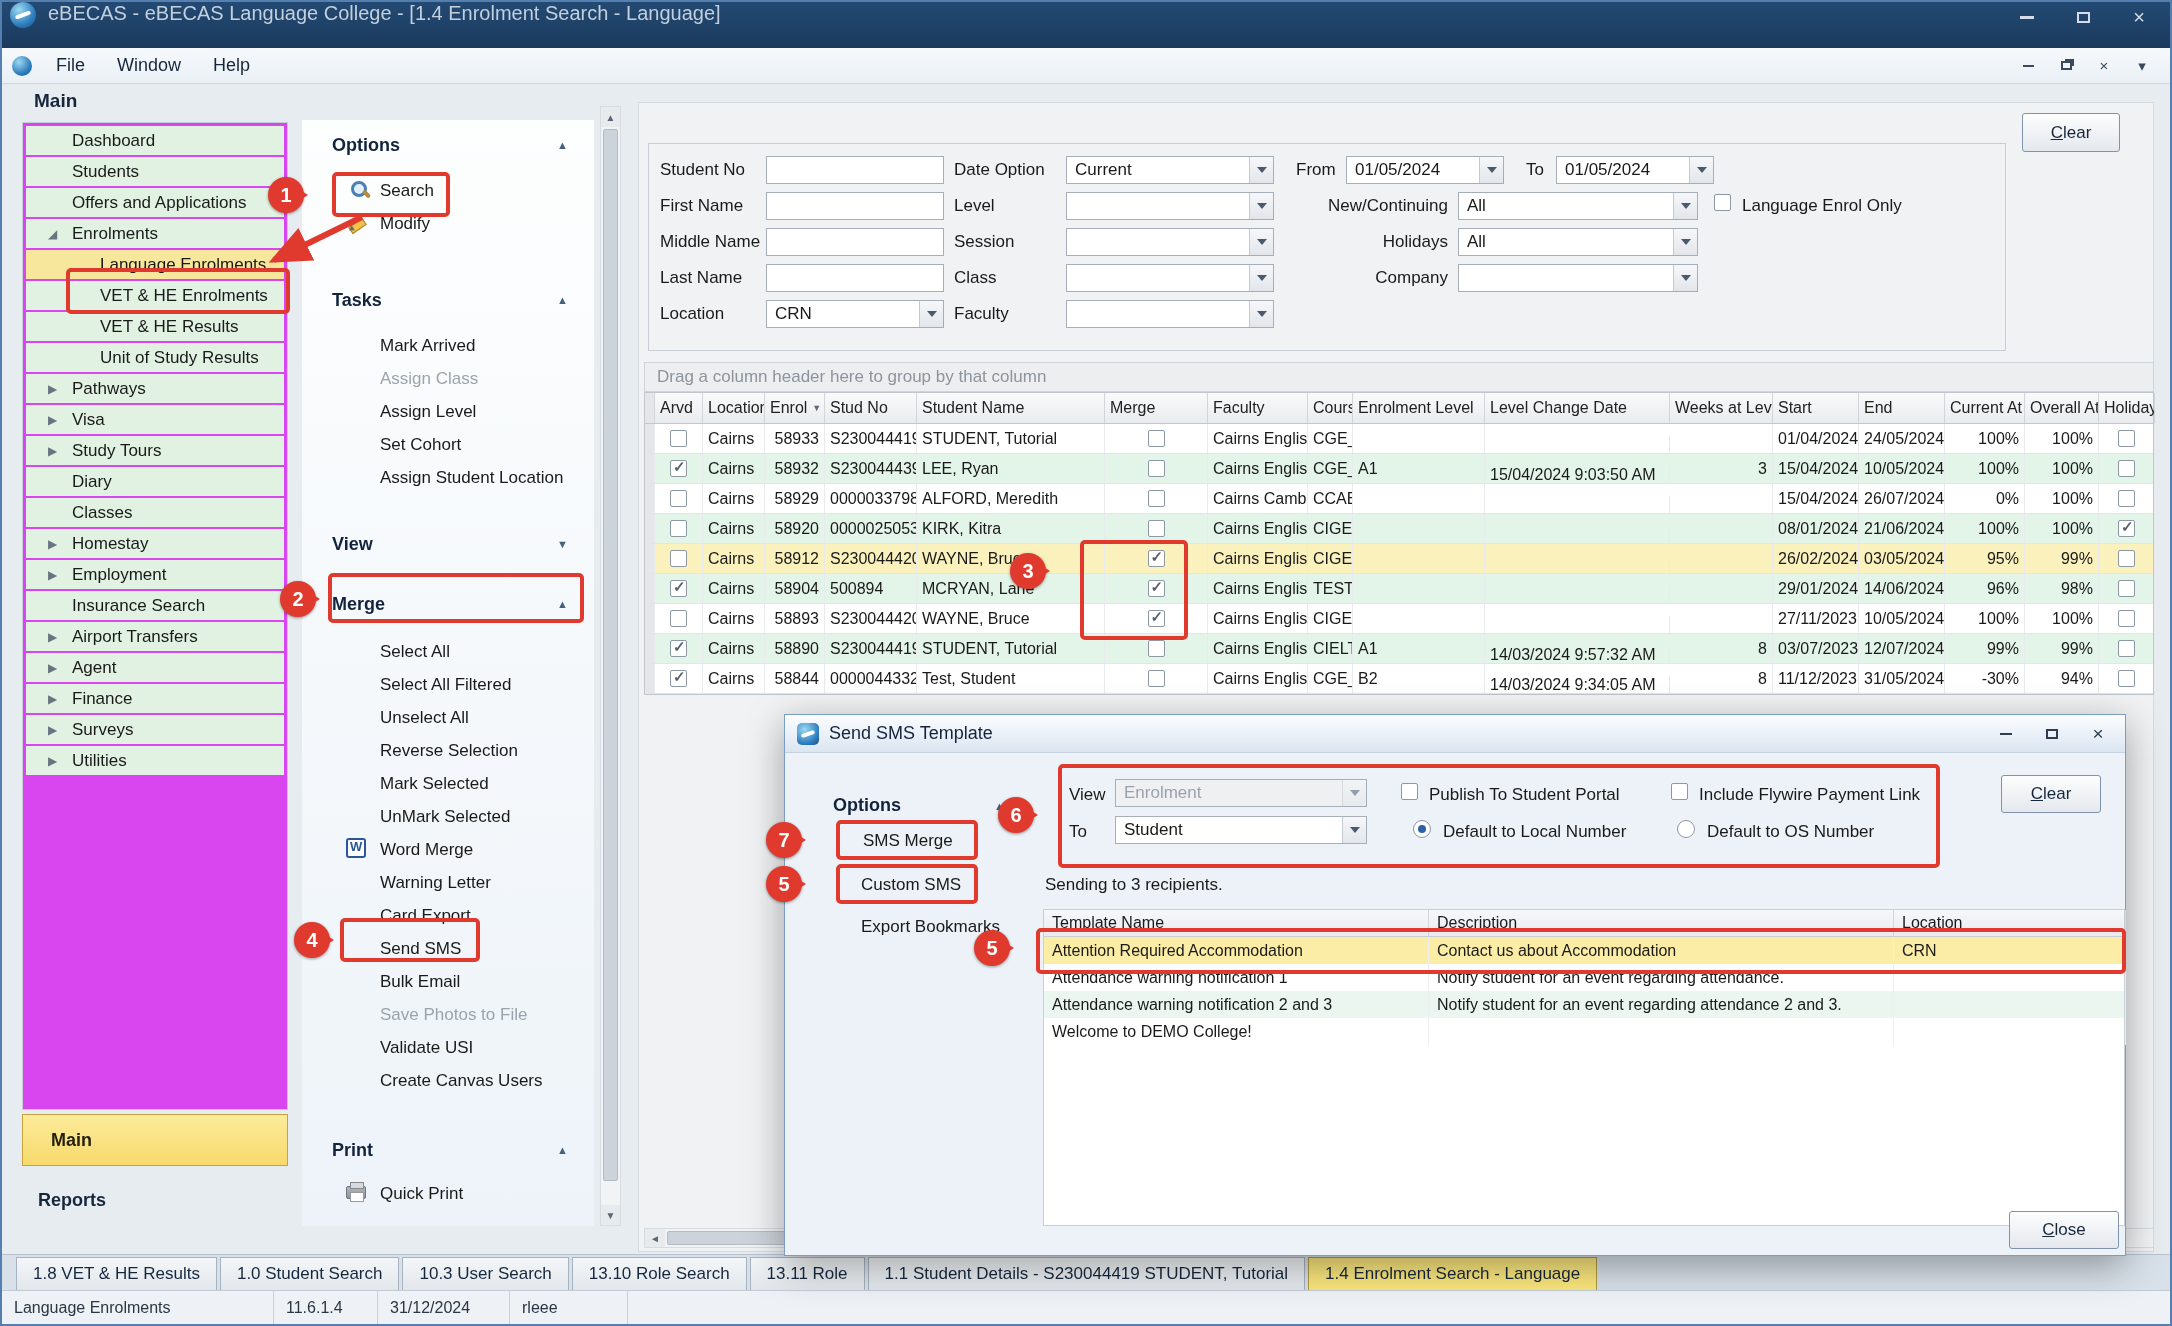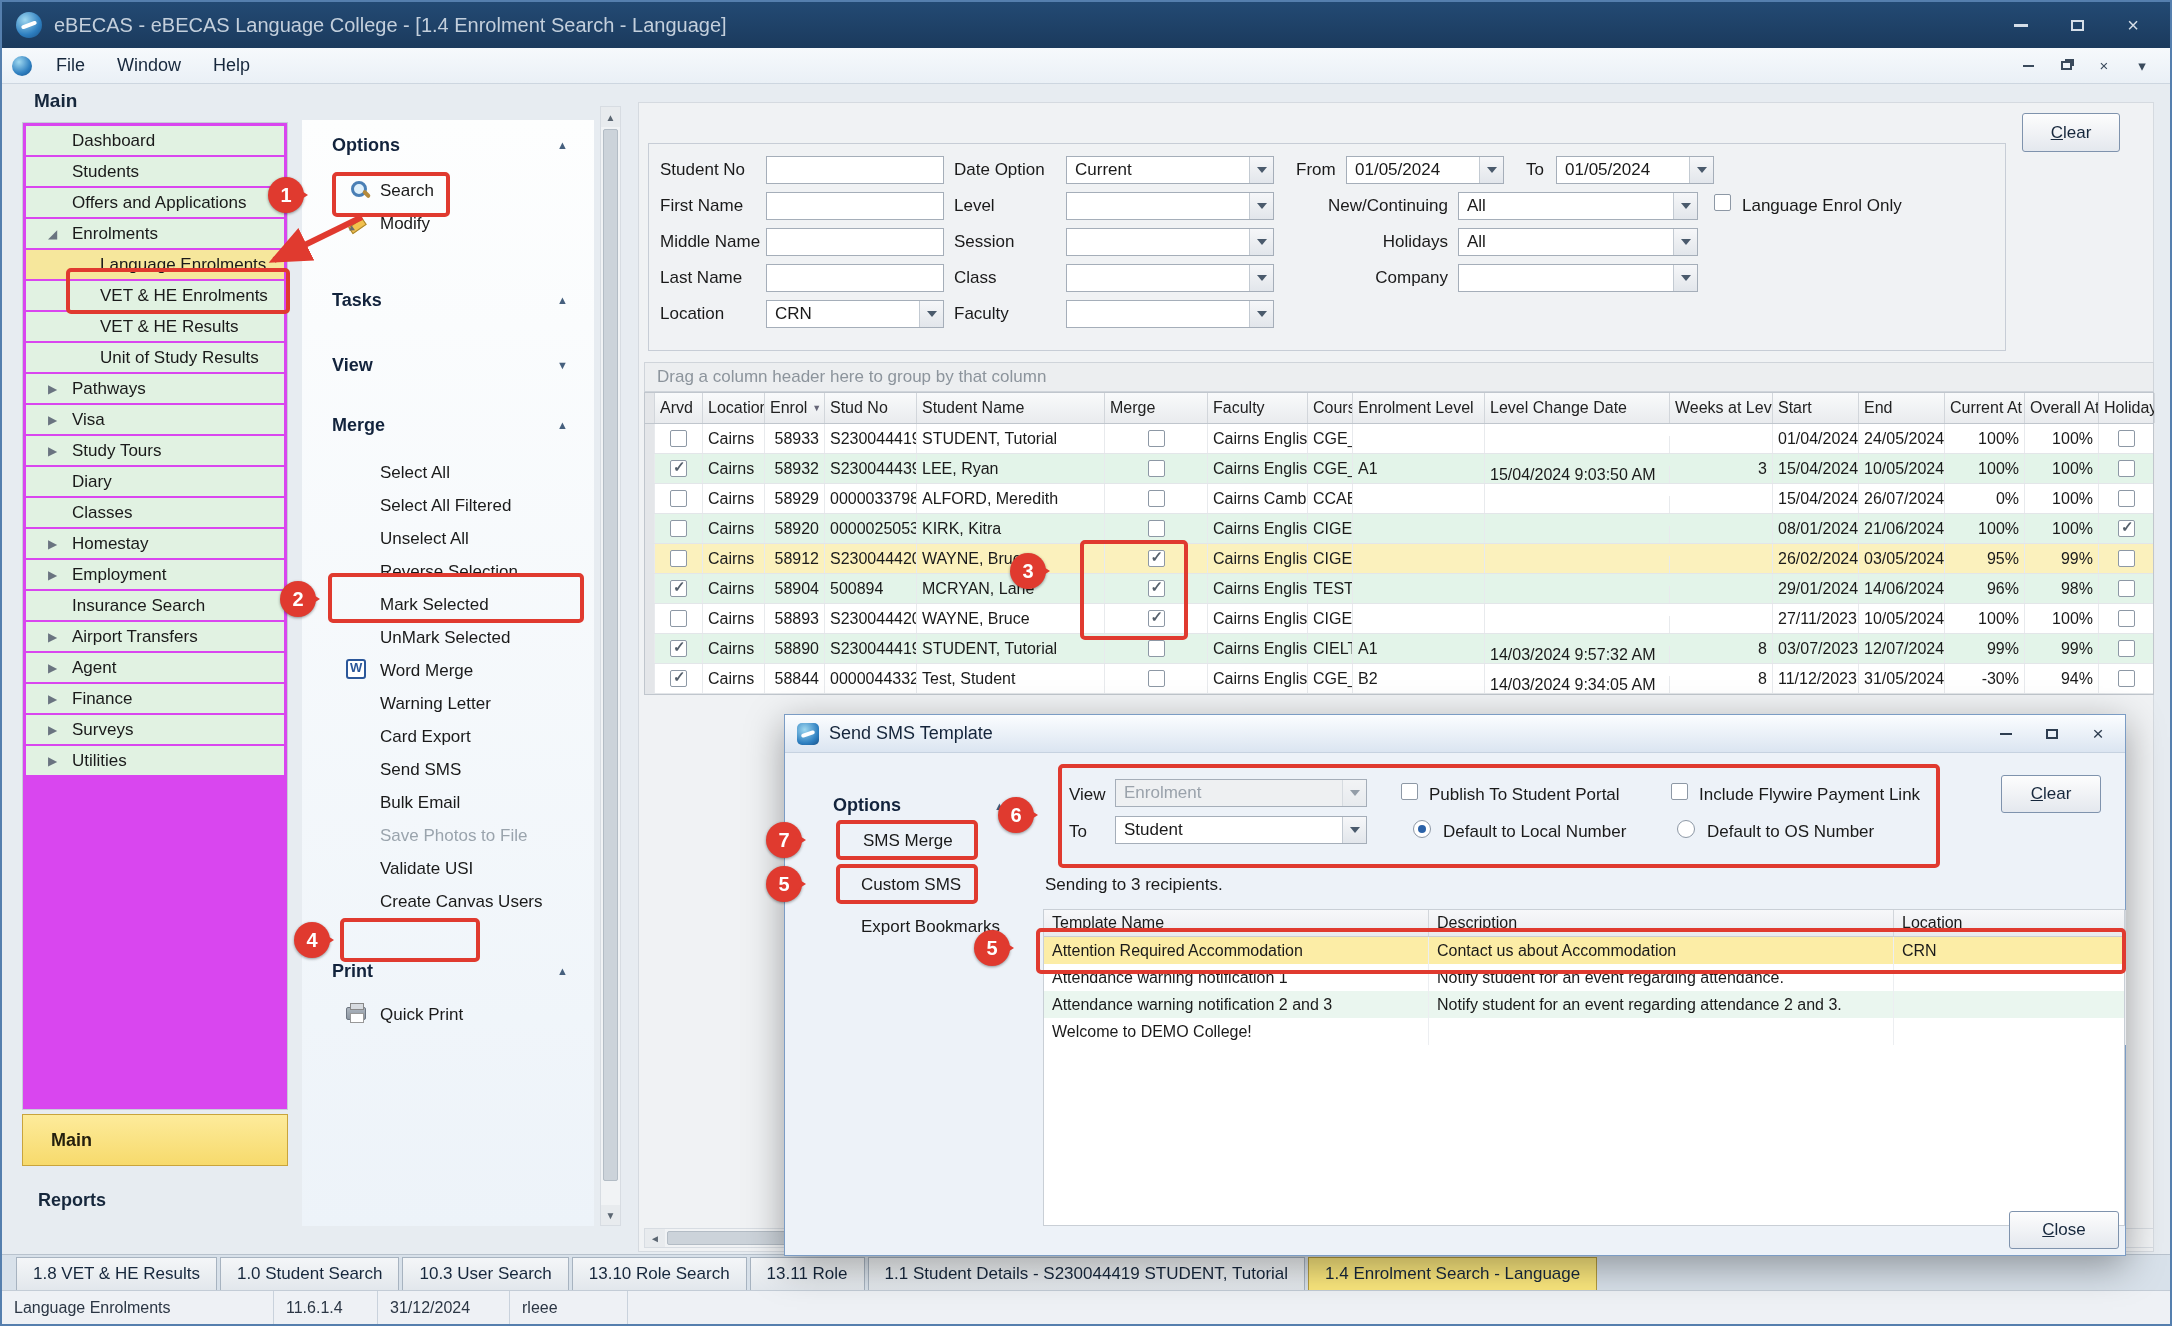--- a/index.html
+++ b/index.html
@@ -1,21 +1,21 @@
 <!DOCTYPE html>
 <html><head>
 <meta charset="utf-8">
 <style>
   * { margin:0; padding:0; box-sizing:border-box; }
   html,body { background:#9aa7b5; }
   body { width:2172px; height:1326px; position:relative; font-family:"Liberation Sans", sans-serif; color:#1a1a1a; }
   .app { position:absolute; inset:0; width:2172px; height:1326px; border:2px solid #557fae; background:#e7ecf1; overflow:hidden; }
 
   
-  #titlebar { position:absolute; left:0; top:0; right:0; height:46px; background:linear-gradient(#234a74,#1b3a5d); display:flex; align-items:center; padding:0 14px; }
+  #titlebar { position:absolute; left:0; top:0; right:0; height:46px; background:linear-gradient(#234a74,#1b3a5d); display:flex; align-items:flex-start; padding:0 8px; }
   .logo { width:26px; height:26px; border-radius:50%; background:radial-gradient(circle at 35% 30%, #9fd8f0, #2e7fc0 60%, #174f86); position:relative; flex:none; }
   .logo::after { content:""; position:absolute; left:5px; top:11px; width:16px; height:4px; background:#fff; border-radius:2px; transform:rotate(-20deg); }
   #title-text { color:#c3cfdc; font-size:20px; margin-left:12px; white-space:nowrap; }
   #tb-controls { margin-left:auto; display:flex; gap:10px; }
   .tb-btn { width:46px; height:30px; display:flex; align-items:center; justify-content:center; color:#d5dee8; font-size:18px; }
   .glyph-min { width:14px; height:3px; background:#d5dee8; }
   .glyph-max { width:13px; height:11px; border:2px solid #d5dee8; }
   .glyph-close { font-size:20px; line-height:1; }
 
   
@@ -362,20 +362,37 @@
         </div>
         <div class="ti has-modify">
 
           <span class="ti-ic ic-modify"></span>
           <span class="ti-label">Modify</span>
         </div>
     </div>
     <div class="tp-head m-tasks">
         <span>Tasks</span>
       </div>
+    <div class="m-task-items">
+      <div class="ti">
+          <span class="ti-label">Mark Arrived</span>
+        </div>
+        <div class="ti disabled">
+          <span class="ti-label">Assign Class</span>
+        </div>
+        <div class="ti">
+          <span class="ti-label">Assign Level</span>
+        </div>
+        <div class="ti">
+          <span class="ti-label">Set Cohort</span>
+        </div>
+        <div class="ti">
+          <span class="ti-label">Assign Student Location</span>
+        </div>
+    </div>
     <div class="tp-head down m-view">
         <span>View</span>
       </div>
     <div class="tp-head m-merge">
         <span>Merge</span>
       </div>
     <div class="m-merge-items">
       <div class="ti">
 
           <span class="ti-label">Select All</span>

